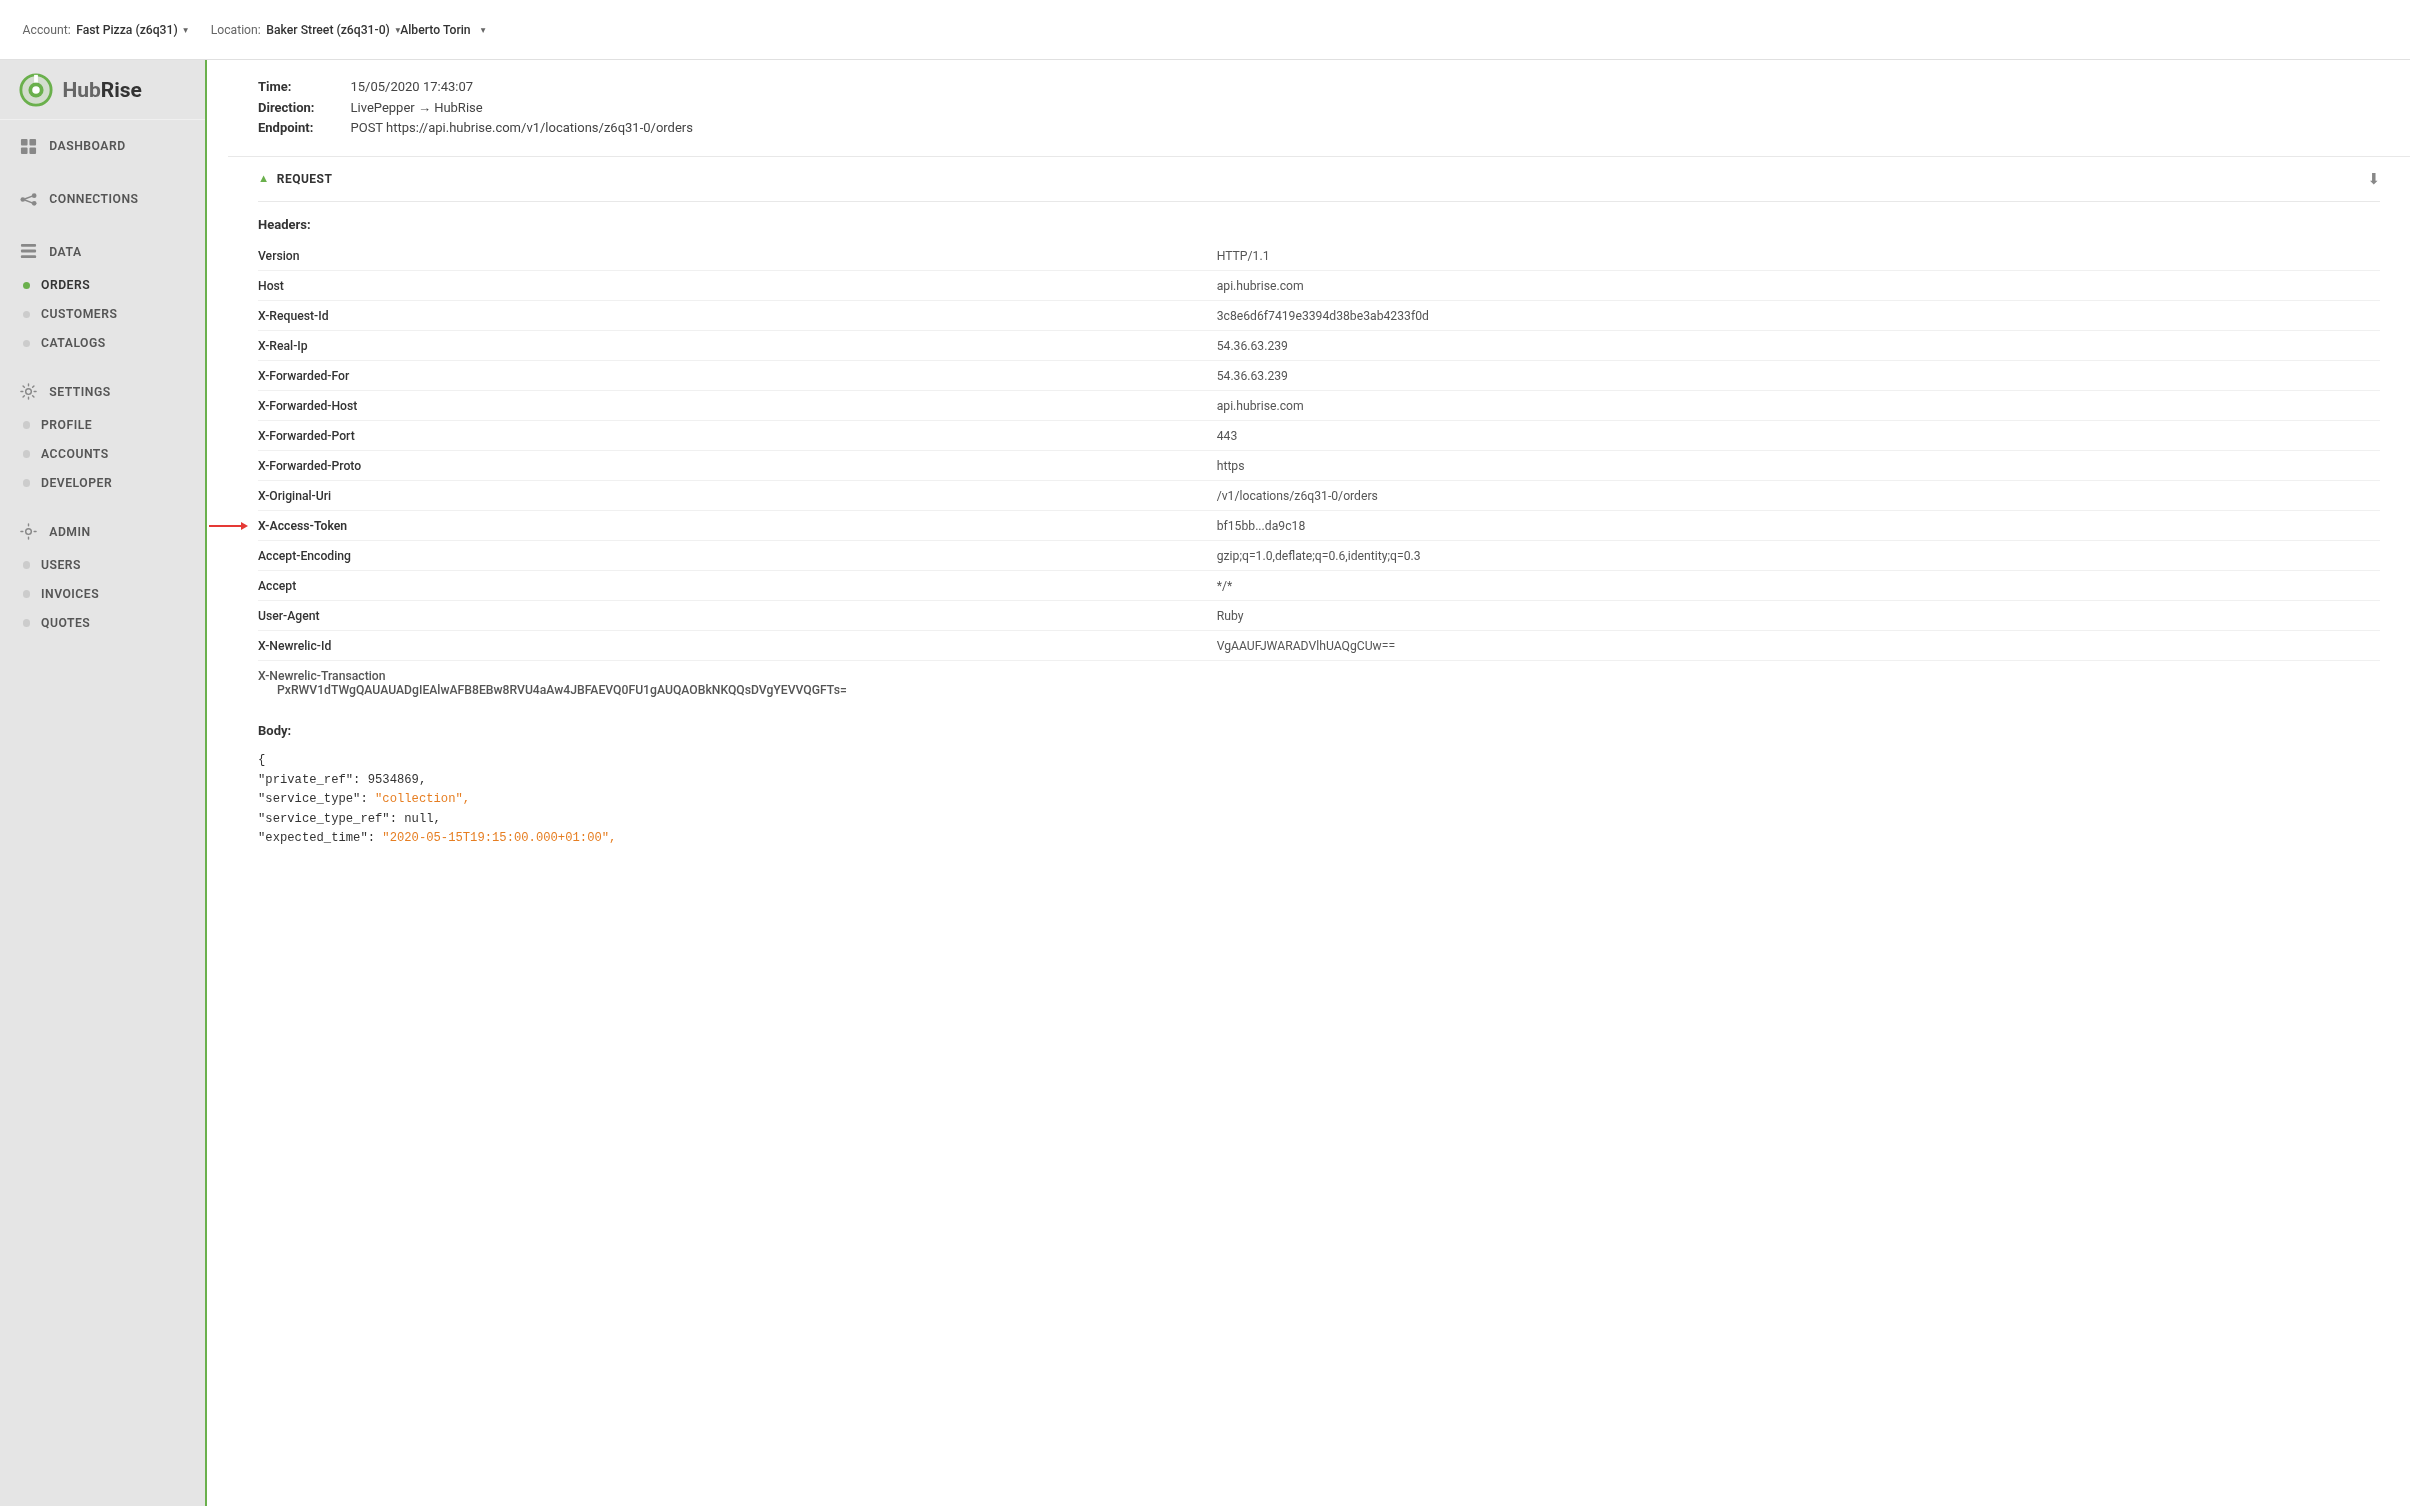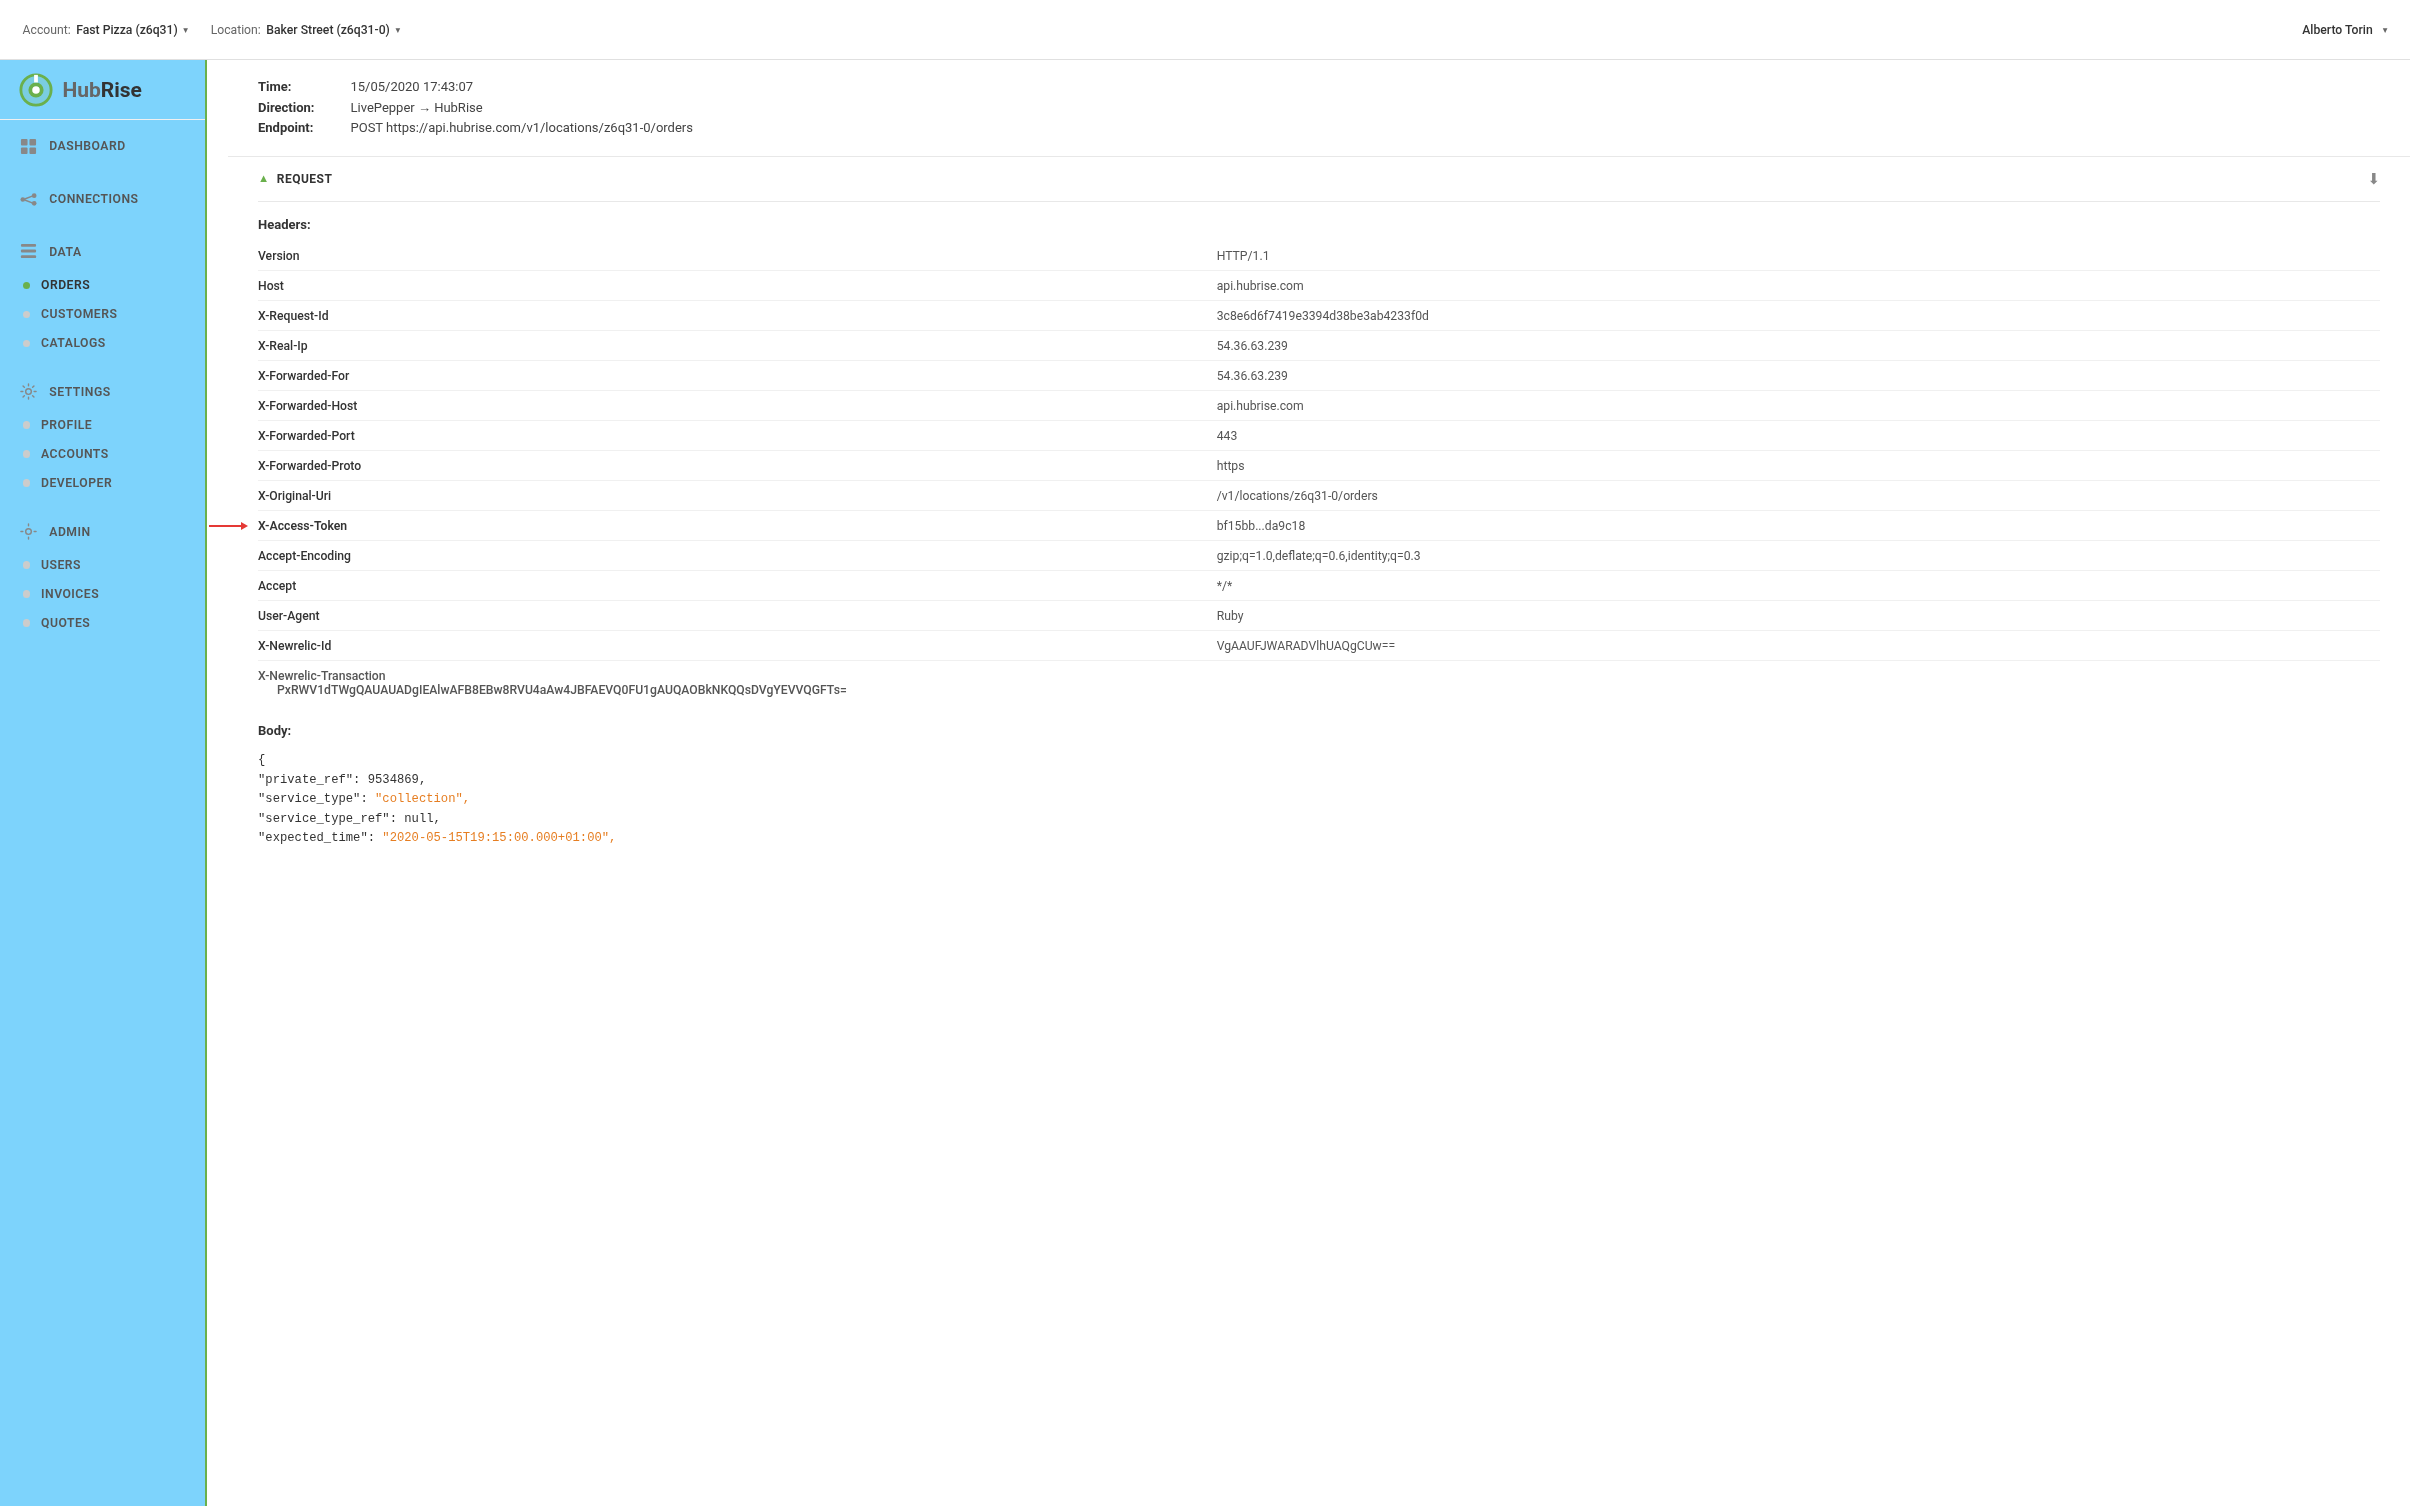--- a/index.html
+++ b/index.html
@@ -1,38 +1,38 @@
 <!DOCTYPE html>
 <html style="font-size:15px"><head>
   <meta charset="utf-8">
   <style>
     * { box-sizing: border-box; margin: 0; padding: 0; }
     body { font-family: -apple-system, BlinkMacSystemFont, 'Segoe UI', Roboto, sans-serif; font-size: 13px; background: #fff; display: flex; flex-direction: column; height: 100vh; overflow: hidden; }
 
     
     .top-header {
-      display: flex; align-items: center; justify-content: space-between;
+      display: flex; align-items: center; 
       height: 60px; background: #fff; border-bottom: 0.9px solid #e0e0e0;
       padding: 0 22.6px; flex-shrink: 0; z-index: 10;
     }
     .top-header-left { display: flex; align-items: center; gap: 22.6px; }
     .account-selector, .location-selector {
       display: flex; align-items: center; gap: 5.6px; cursor: pointer;
     }
     .selector-label { color: #666; font-size: 12.2px; }
     .selector-value { font-size: 12.2px; color: #333; font-weight: 500; }
     .chevron-down { color: #666; font-size: 9.4px; }
     .user-menu { display: flex; align-items: center; gap: 10px; cursor: pointer; font-size: 12.2px; color: #333; font-weight: 500; }
 
     
     .app-body { display: flex; flex: 1; overflow: hidden; }
 
     
     .sidebar {
-      width: 207px; background: #7dd3fc; border-right: 2.8px solid #6ab04c;
+      width: 207px; background: #e5e5e5; border-right: 2.8px solid #6ab04c;
       flex-shrink: 0; overflow-y: auto; display: flex; flex-direction: column;
     }
     .logo-area {
       padding: 15px 19px; display: flex; align-items: center; gap: 9.4px;
       border-bottom: 0.9px solid #f0f0f0; height: 60px;
     }
     .logo-icon { width: 34px; height: 34px; }
     .logo-text { font-size: 21px; font-weight: 700; }
     .logo-text span:first-child { color: #666; }
     .logo-text span:last-child { color: #333; }

